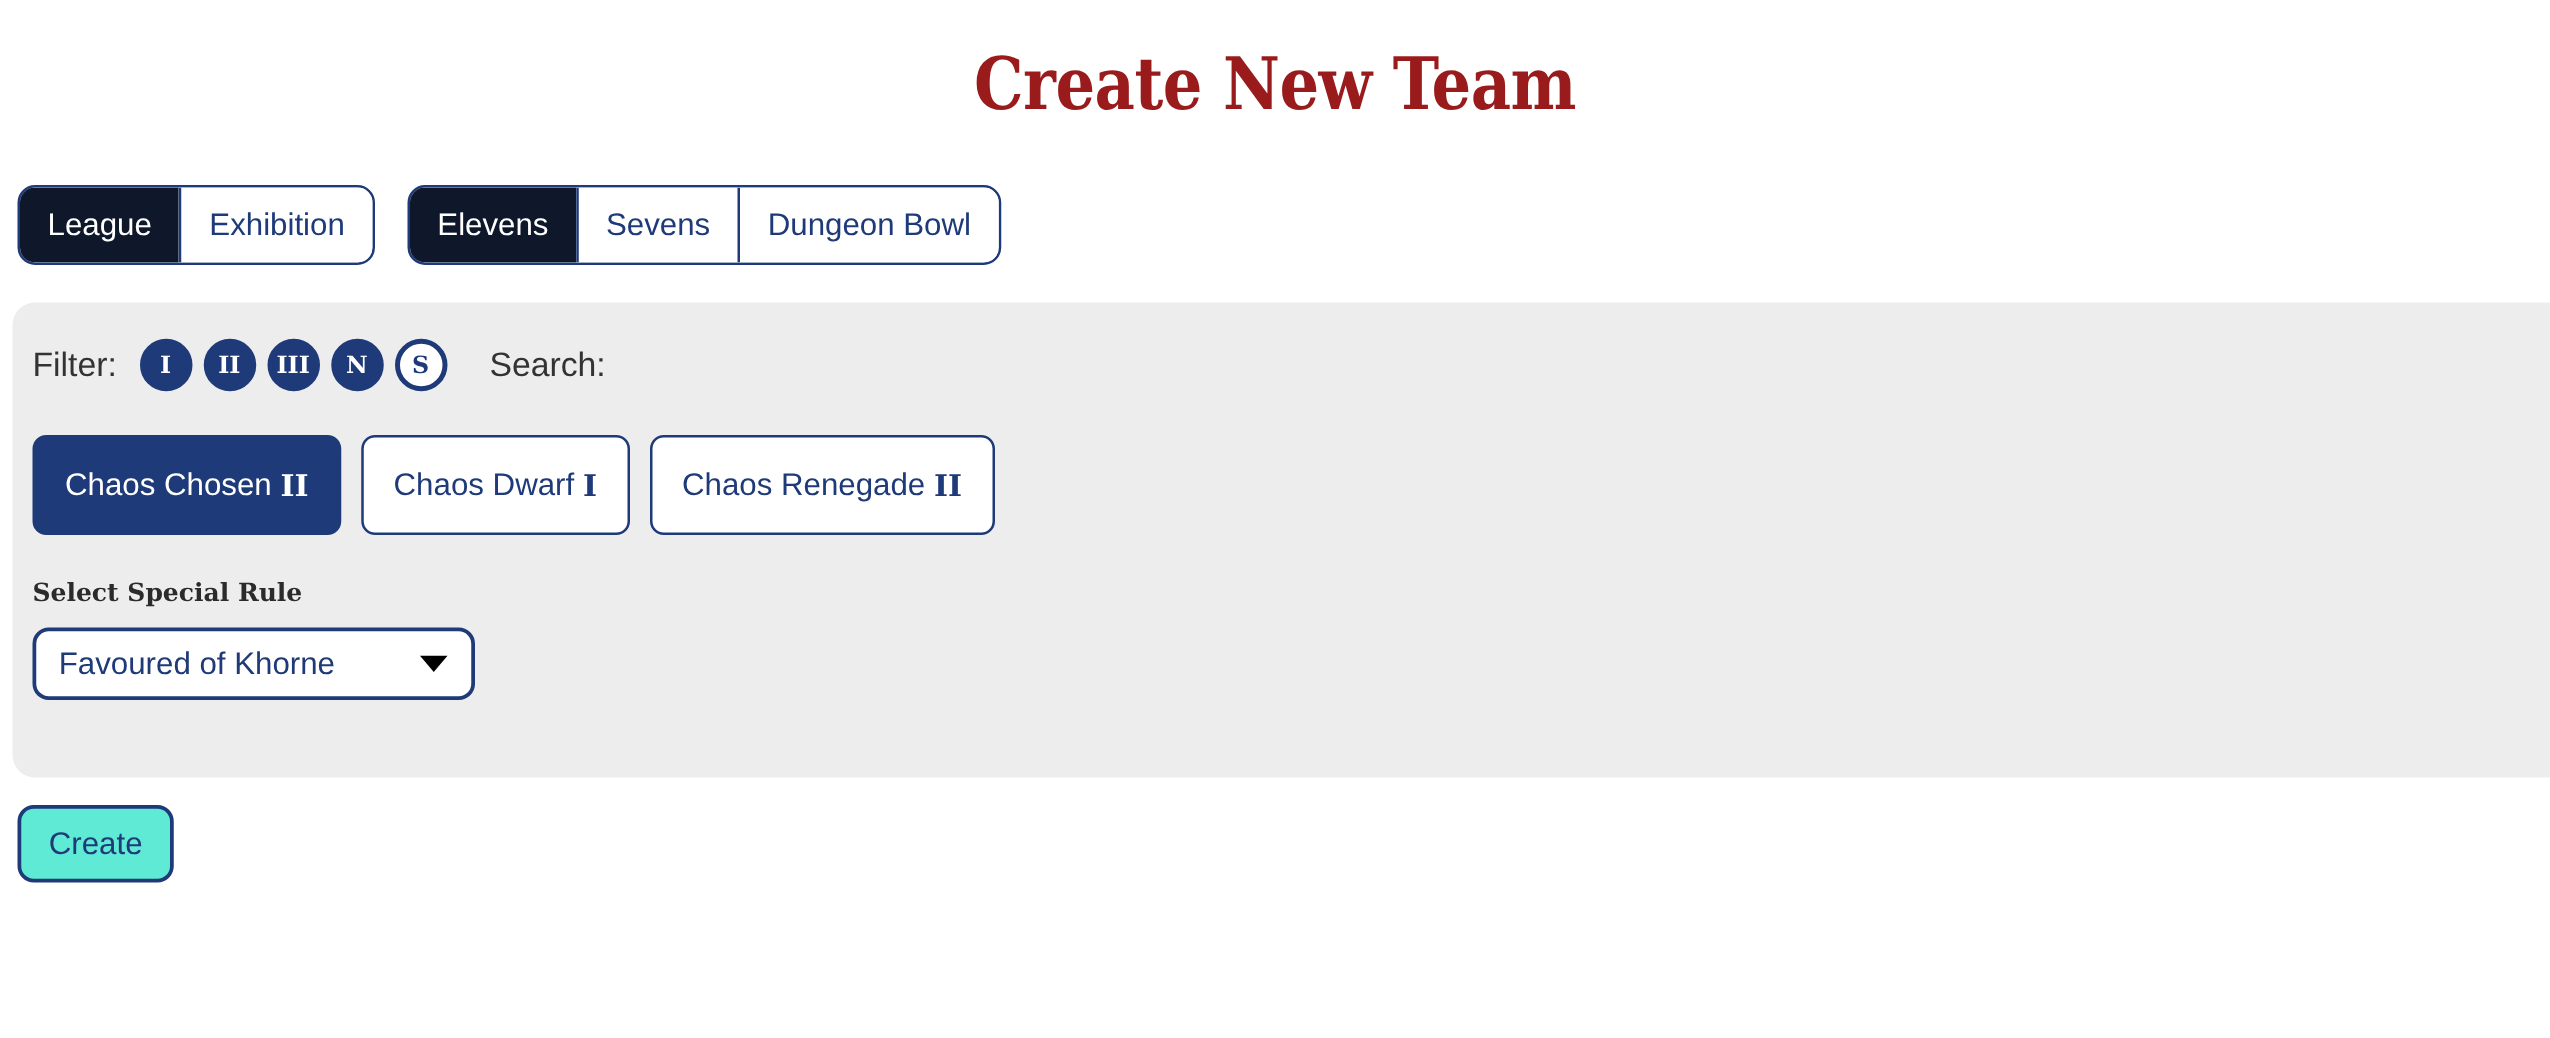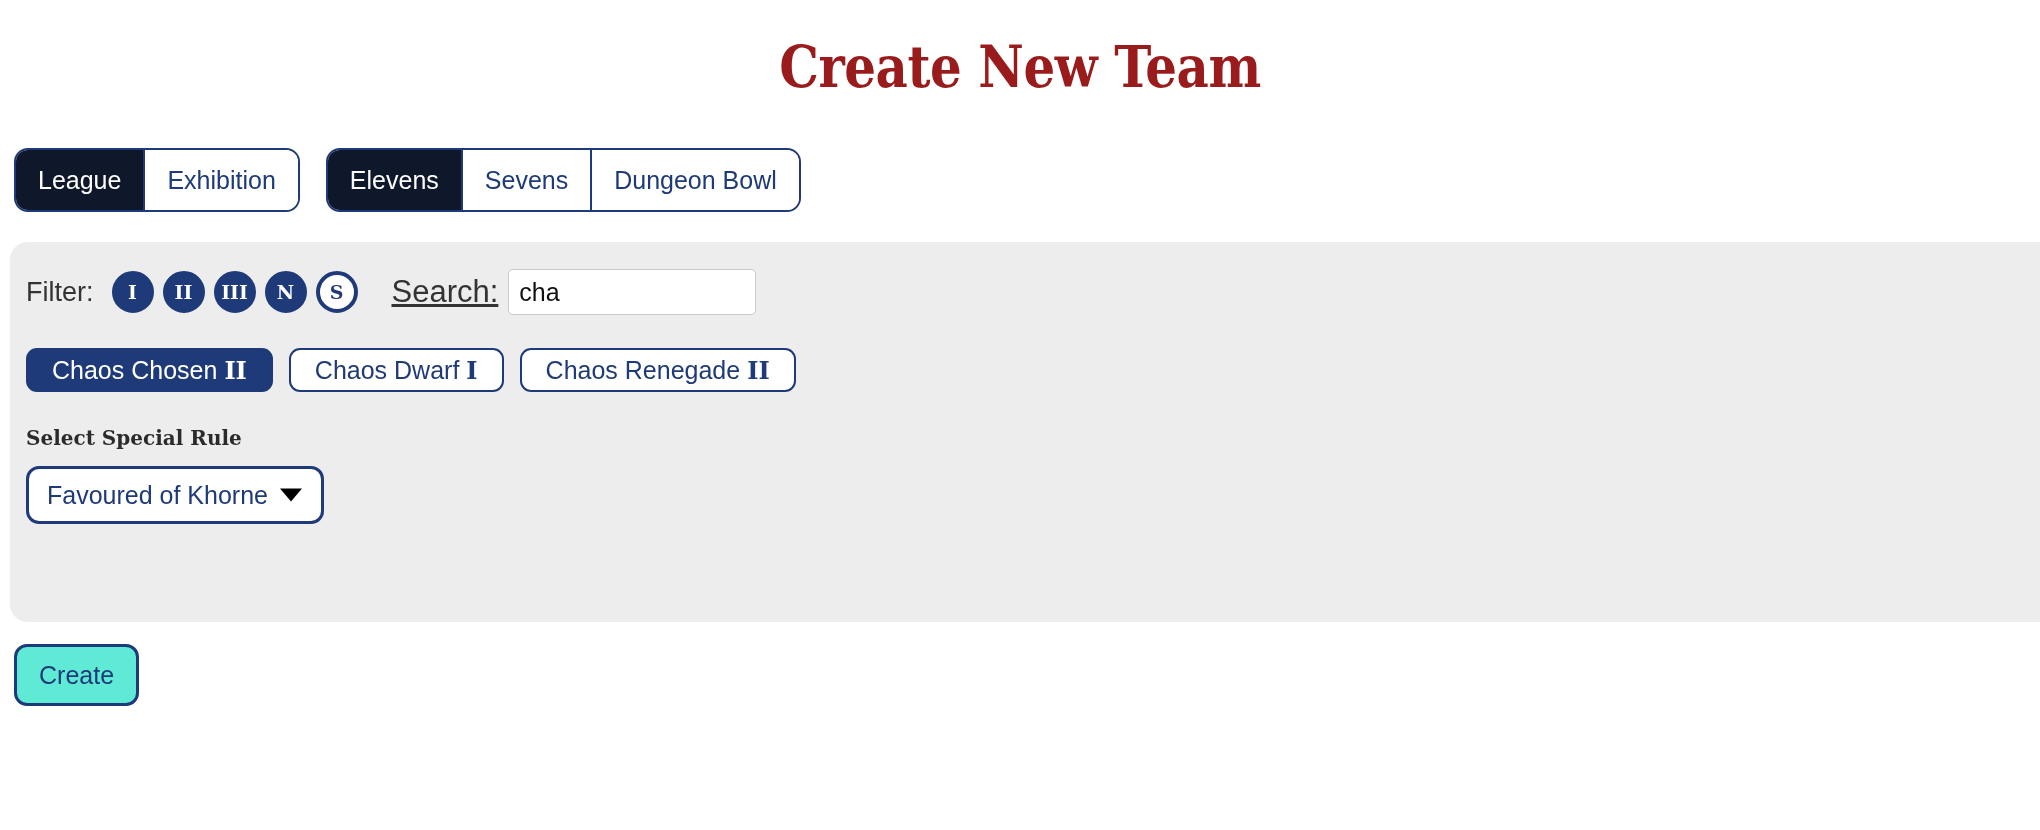--- a/index.html
+++ b/index.html
@@ -113,24 +113,23 @@
     color: #1e3a78;
     border: 4px solid #1e3a78;
   }
 
   .search-wrap {
     display: flex;
     align-items: center;
     margin-left: 34px;
   }
   .search-label {
-    font-size: 31px;
+    font-size: 27px;
     color: #333333;
     margin-right: 10px;
-    text-decoration: underline;
   }
   .search-input {
     width: 248px;
     height: 46px;
     box-sizing: border-box;
     border: 1px solid #c9c9c9;
     border-radius: 5px;
     background: #ffffff;
     font-size: 25px;
     font-family: "Liberation Sans", sans-serif;
@@ -140,21 +139,21 @@
   }
 
   
   .team-row {
     display: flex;
     align-items: center;
     gap: 16px;
     margin-top: 32px;
   }
   .team-btn {
-    height: 44px;
+    height: 80px;
     padding: 0 24px;
     border: 2px solid #1e3a78;
     border-radius: 11px;
     background: #ffffff;
     color: #1e3a78;
     font-size: 25px;
     font-family: "Liberation Sans", sans-serif;
     cursor: pointer;
     display: inline-flex;
     align-items: center;
@@ -182,21 +181,21 @@
   }
   .select-wrap {
     position: relative;
     display: inline-block;
     margin-top: 16px;
   }
   .rule-select {
     appearance: none;
     -webkit-appearance: none;
     -moz-appearance: none;
-    width: 298px;
+    width: 354px;
     height: 58px;
     box-sizing: border-box;
     border: 3px solid #1e3a78;
     border-radius: 13px;
     background: #ffffff;
     color: #1e3a78;
     font-size: 25px;
     font-family: "Liberation Sans", sans-serif;
     padding: 0 48px 0 18px;
     outline: none;
@@ -259,21 +258,20 @@
     <div class="badges">
       <span class="badge">I</span>
       <span class="badge">II</span>
       <span class="badge">III</span>
       <span class="badge">N</span>
       <span class="badge outline">S</span>
     </div>
 
     <div class="search-wrap">
       <span class="search-label">Search:</span>
-      <input class="search-input" type="text" value="cha" style="">
     </div>
   </div>
 
   <div class="team-row">
     <button class="team-btn selected">
       <span>Chaos Chosen</span>
         <span class="tier">II</span>
     </button>
     <button class="team-btn">
       <span>Chaos Dwarf</span>

